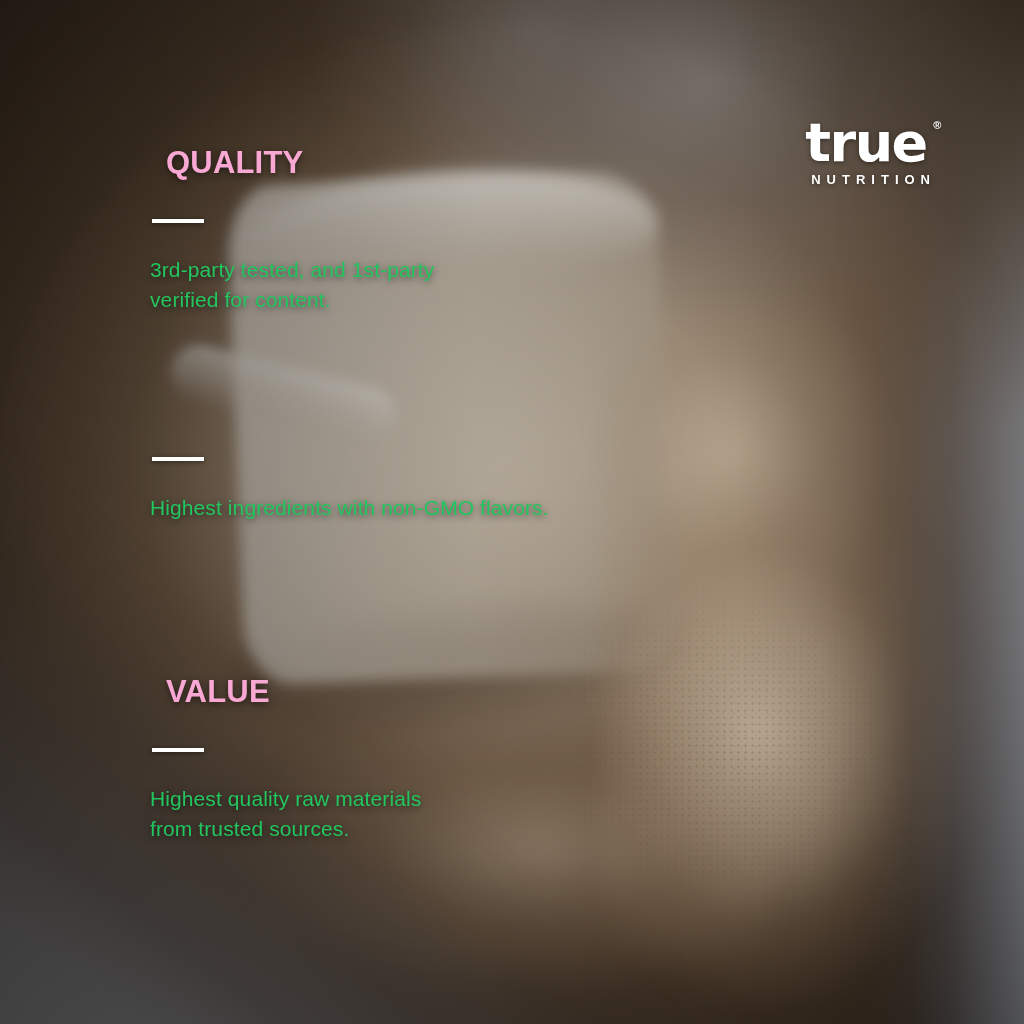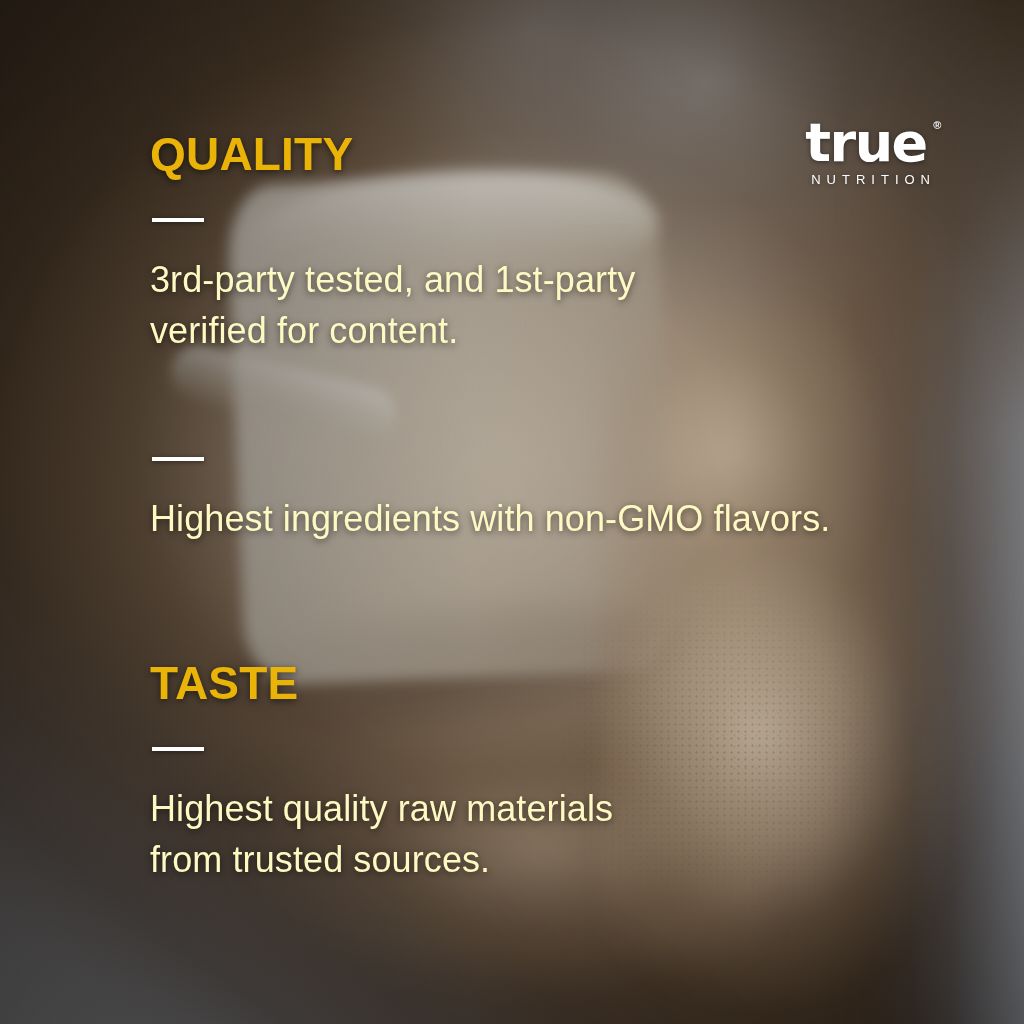--- a/index.html
+++ b/index.html
@@ -247,50 +247,50 @@
     top: 2px;
     right: -13px;
     font-size: 11px;
     font-weight: bold;
     line-height: 1;
     font-family: "Liberation Sans", sans-serif;
   }
   .logo-sub {
     margin-top: 5px;
     font-size: 13px;
-    font-weight: normal;
+    font-weight: bold;
     letter-spacing: 6.0px;
     text-indent: 6px;
     line-height: 1;
   }
 
   .feature {
     position: absolute;
     left: 150px;
   }
   .feature-title {
-    margin: 0;
-    color: #eab308;
-    font-size: 46px;
+    margin: 16px;
+    color: #f9a8d4;
+    font-size: 31px;
     font-weight: bold;
     letter-spacing: 0.2px;
     line-height: 1;
     text-shadow: 0 2px 7px rgba(0,0,0,0.55);
   }
   .feature-rule {
     width: 52px;
     height: 4px;
     background: #ffffff;
     margin: 41px 0 0 2px;
     box-shadow: 0 1px 5px rgba(0,0,0,0.5);
   }
   .feature-body {
     margin: 32px 0 0 0;
-    color: #fef9c3;
-    font-size: 36px;
+    color: #22c55e;
+    font-size: 21px;
     font-weight: normal;
     line-height: 1.42;
     letter-spacing: 0.1px;
     text-shadow: 0 2px 7px rgba(0,0,0,0.55);
     white-space: pre-line;
   }
 
   #feature-quality { top: 131px; }
   #feature-taste   { top: 416px; }
   #feature-value   { top: 660px; }
@@ -329,20 +329,20 @@
       <p class="feature-body">3rd-party tested, and 1st-party
 verified for content.</p>
     </section>
 
     <section class="feature" id="feature-taste">
       <div class="feature-rule"></div>
       <p class="feature-body">Highest ingredients with non-GMO flavors.</p>
     </section>
 
     <section class="feature" id="feature-value">
-      <h2 class="feature-title">TASTE</h2>
+      <h2 class="feature-title">VALUE</h2>
       <div class="feature-rule"></div>
       <p class="feature-body">Highest quality raw materials
 from trusted sources.</p>
     </section>
 
   </div>
 </div>
 
 </body></html>

